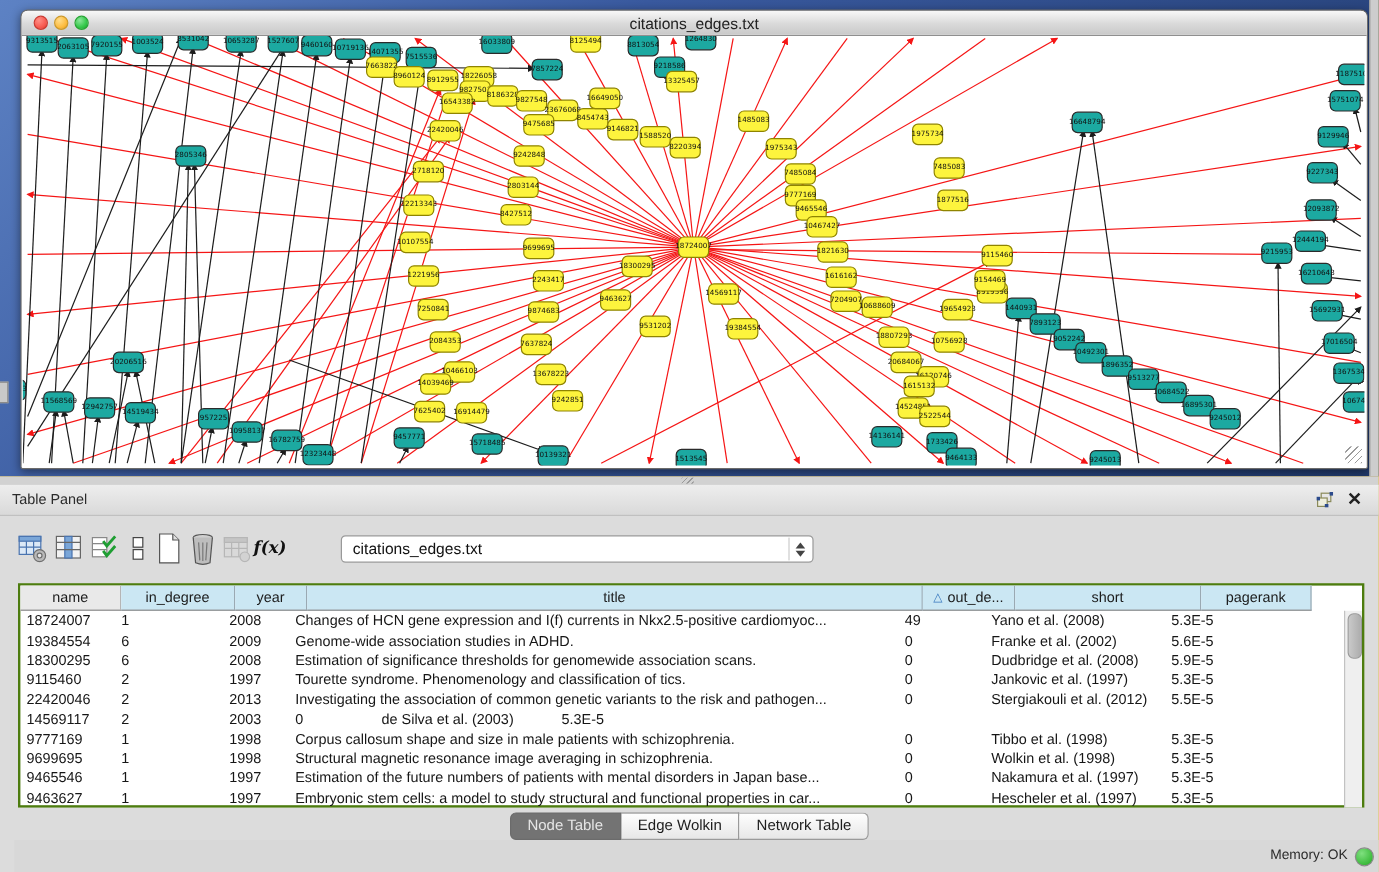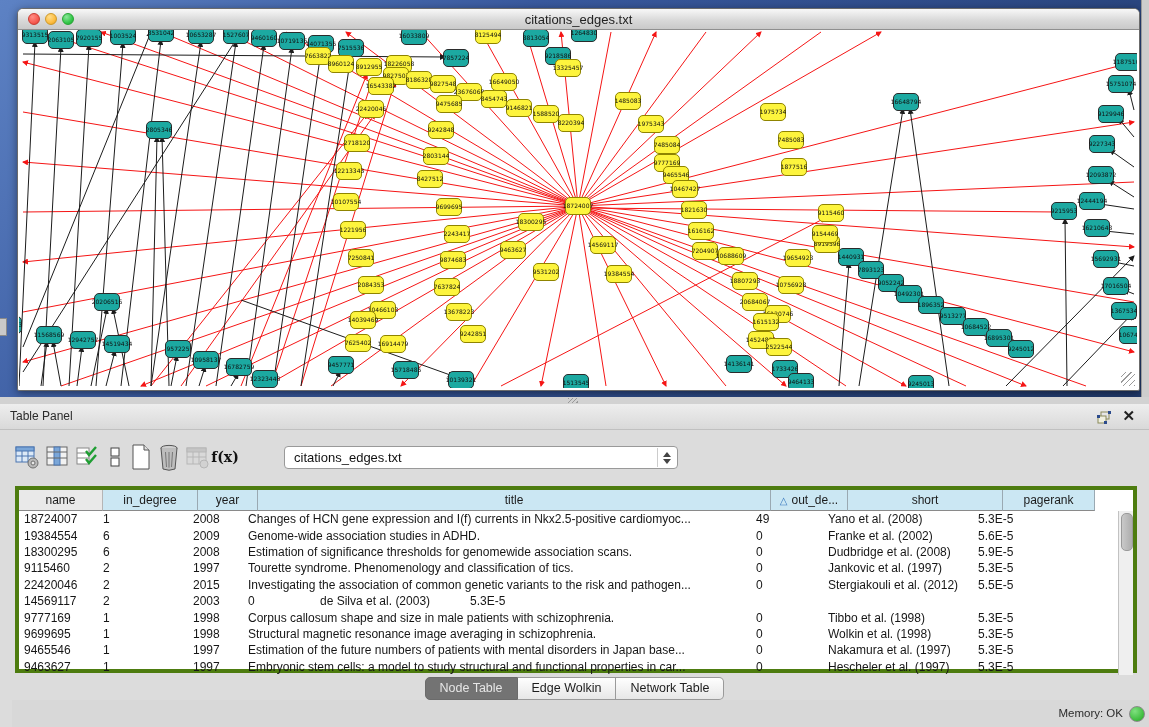--- a/index.html
+++ b/index.html
@@ -35,31 +35,31 @@
     background:repeating-linear-gradient(135deg,#9a9a9a 0 1px,transparent 1px 3px);}
 
   
   #table-panel{position:absolute;left:0;top:404px;width:1149px;height:323px;background:#dcdcdc;}
   #panel-header{position:relative;height:25px;background:linear-gradient(#eeeeee,#d9d9d9);border-bottom:1px solid #c0c0c0;}
   #panel-title{position:absolute;left:10px;top:5px;font-size:12px;color:#2b2b2b;}
   #float-icon{position:absolute;right:38px;top:6px;width:14px;height:13px;cursor:default;}
   #close-icon{position:absolute;right:14px;top:3px;font-size:15px;font-weight:bold;color:#222;cursor:default;}
   #toolbar{position:absolute;left:0;top:25px;width:1149px;height:55px;}
   .tb-icon{position:absolute;top:14px;width:26px;height:28px;display:flex;align-items:center;justify-content:center;}
-  #fx-icon{font-family:"DejaVu Serif",serif;font-weight:bold;font-size:14px;color:#111;}
+  #fx-icon{font-family:"DejaVu Serif",serif;font-style:italic;font-weight:bold;font-size:14px;color:#111;}
   #table-combo{position:absolute;left:284px;top:17px;width:394px;height:23px;background:#fff;
     border:1px solid #999;border-radius:4px;box-sizing:border-box;font-size:13px;color:#111;}
   #combo-value{position:absolute;left:9px;top:3px;}
   #combo-arrows{position:absolute;right:2px;top:1px;width:17px;height:19px;border-left:1px solid #ccc;
     display:flex;flex-direction:column;align-items:center;justify-content:center;gap:2px;}
   .arr-up{width:0;height:0;border-left:4px solid transparent;border-right:4px solid transparent;border-bottom:5px solid #444;}
   .arr-dn{width:0;height:0;border-left:4px solid transparent;border-right:4px solid transparent;border-top:5px solid #444;}
 
   #table-wrap{position:absolute;left:15px;top:82px;width:1122px;height:187px;background:#fff;
-    border:4px solid #4d7c0f;box-sizing:border-box;}
+    border:2px solid #4d7c0f;box-sizing:border-box;}
   #thead{display:flex;height:21px;}
   .th{box-sizing:border-box;height:21px;background:#cbe7f3;border-right:1px solid #9aa9b2;border-bottom:1px solid #8a8a8a;
     font-size:12px;color:#1b1b1b;display:flex;align-items:center;justify-content:center;overflow:hidden;white-space:nowrap;}
   .th.gray{background:#e9e9e9;border-right:1px solid #b5b5b5;}
   .th .sort{color:#3a7abf;font-size:10px;margin-right:4px;}
   #tbody{position:relative;}
   .tr{display:flex;height:16.4px;}
   .td{box-sizing:border-box;padding-left:5px;font-size:12px;color:#161616;white-space:nowrap;overflow:hidden;
     display:flex;align-items:center;}
   #vscroll{position:absolute;right:0;top:21px;width:15px;height:164px;background:#efefef;border-left:1px solid #c2c2c2;box-sizing:border-box;}
@@ -495,21 +495,21 @@
             <div class="td" style="width: 90px;">2</div>
             <div class="td" style="width: 55px;">1997</div>
             <div class="td" style="width: 508px;">Tourette syndrome. Phenomenology and classification of tics.</div>
             <div class="td" style="width: 72px;">0</div>
             <div class="td" style="width: 150px;">Jankovic et al. (1997)</div>
             <div class="td" style="width: 87px;">5.3E-5</div>
           </div>
           <div class="tr">
             <div class="td" style="width: 79px;">22420046</div>
             <div class="td" style="width: 90px;">2</div>
-            <div class="td" style="width: 55px;">2015</div>
+            <div class="td" style="width: 55px;">2013</div>
             <div class="td" style="width: 508px;">Investigating the association of common genetic variants to the risk and pathogen...</div>
             <div class="td" style="width: 72px;">0</div>
             <div class="td" style="width: 150px;">Stergiakouli et al. (2012)</div>
             <div class="td" style="width: 87px;">5.5E-5</div>
           </div>
           <div class="tr">
             <div class="td" style="width: 79px;">14569117</div>
             <div class="td" style="width: 90px;">2</div>
             <div class="td" style="width: 55px;">2003</div>
             <div class="td" style="width: 72px;">0</div>

